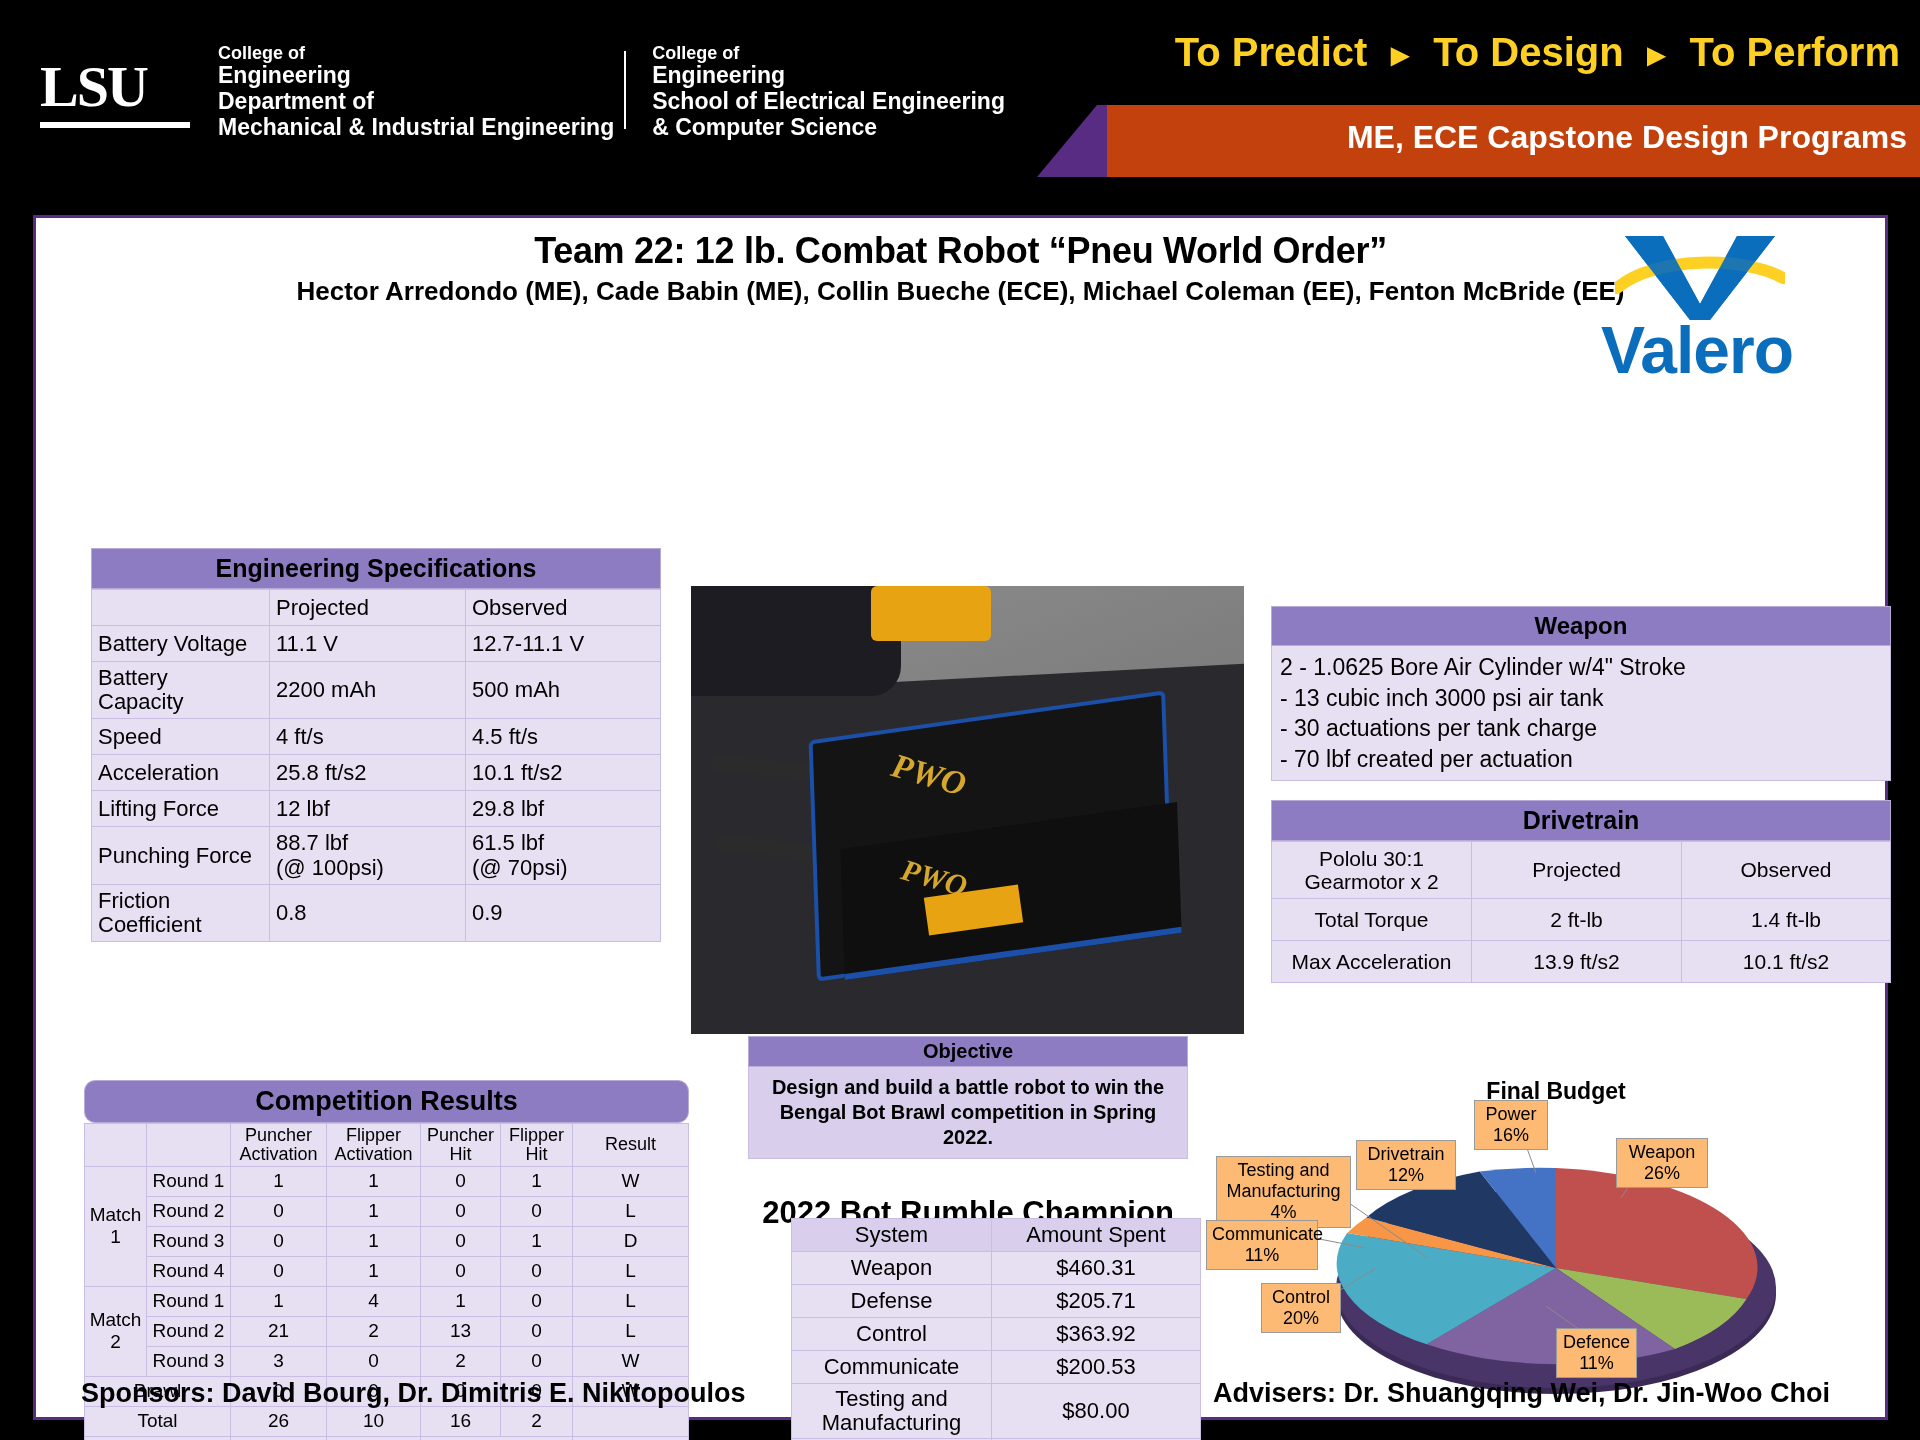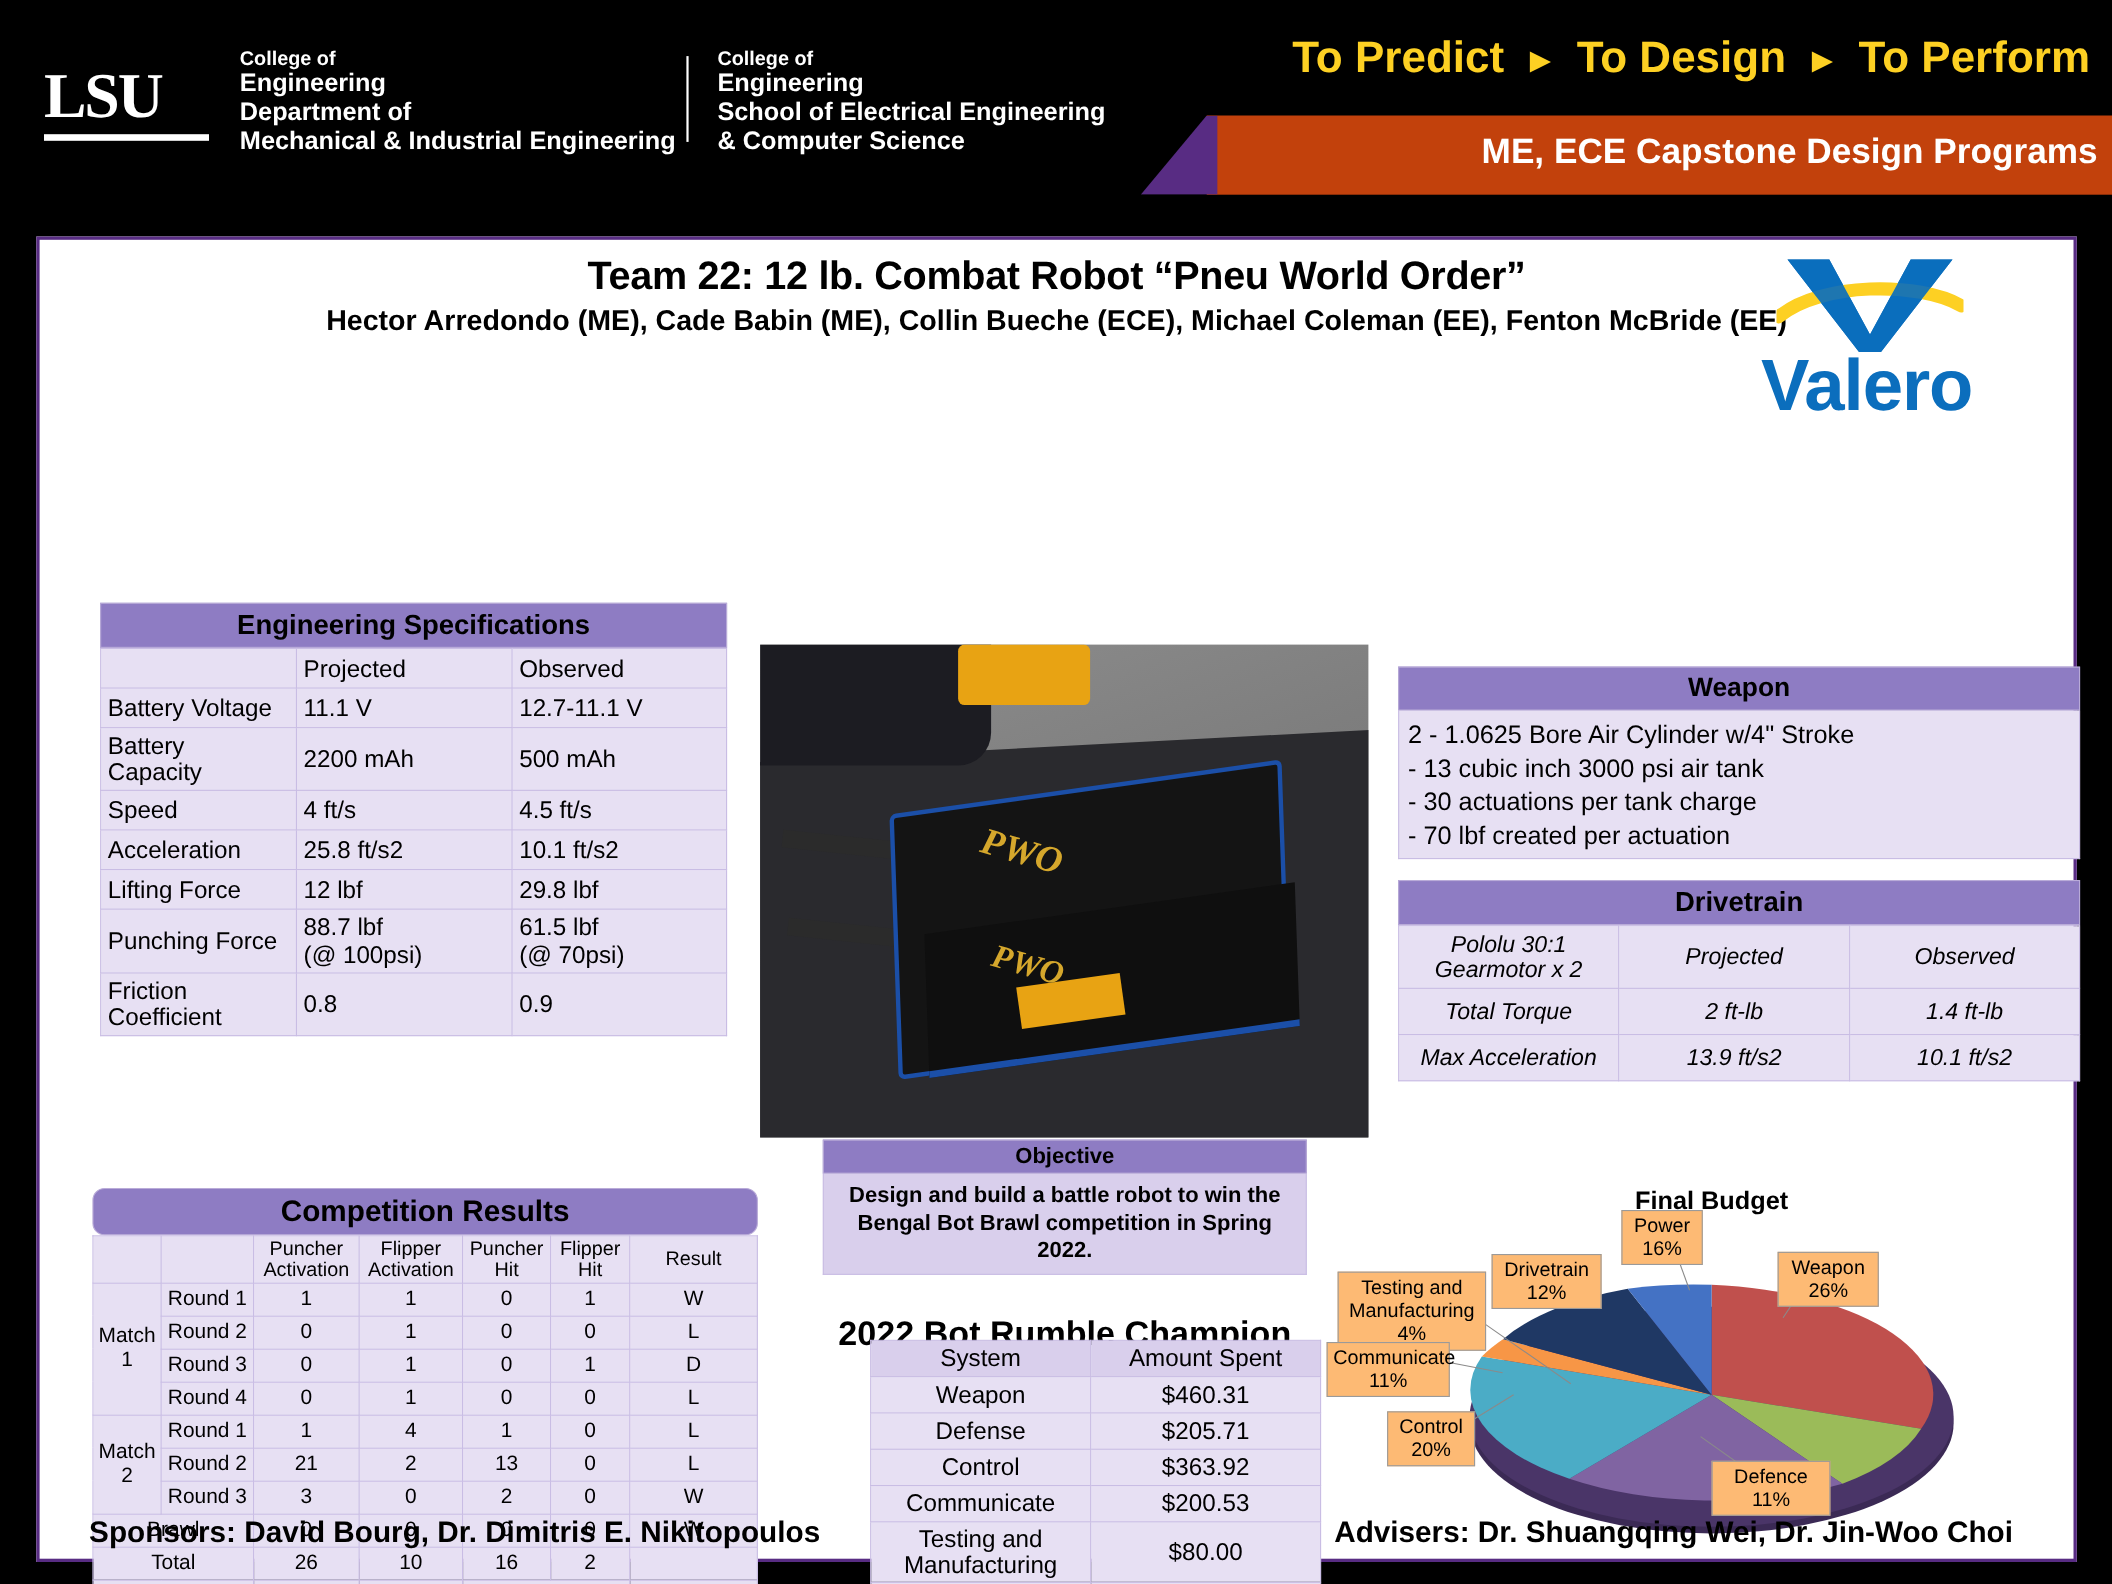--- a/index.html
+++ b/index.html
@@ -119,21 +119,21 @@
   .budget td { text-align:center; padding:3px 4px; height:32px; font-size:22px; }
 
   
   .weapon { position:absolute; left:1235px; top:388px; width:620px; }
   .weapon .tbl-title { font-size:24px; }
   .weapon .body { background:#E7E0F3; border:1px solid #c9bde4; border-top:none; padding:6px 8px; font-size:23px; line-height:1.33; }
 
   
   .drive { position:absolute; left:1235px; top:582px; width:620px; }
   .drive table { width:100%; }
-  .drive td { text-align:center; padding:5px 4px; height:42px; font-size:21px;font-style:italic; }
+  .drive td { text-align:center; padding:5px 4px; height:42px; font-size:21px; }
 
   
   .chart { position:absolute; left:1180px; top:860px; width:680px; height:330px; }
   .chart-title { position:absolute; left:0; top:0; width:680px; text-align:center; font-size:23px; font-weight:bold; color:#000; }
   .callout {
     position:absolute; background:#fdba74; border:1px solid #9a9a9a; font-size:18px;
     text-align:center; padding:3px 5px; line-height:1.18; color:#000;
   }
 
   
@@ -480,21 +480,21 @@
       <span>12%</span>
     </div>
     <div class="callout" style="left:258px; top:22px; width:74px;">
       <span>Power</span><br>
       <span>16%</span>
     </div>
     <div class="callout" style="left:400px; top:60px; width:92px;">
       <span>Weapon</span><br>
       <span>26%</span>
     </div>
-    <div class="callout" style="left:340px; top:250px; width:108px;">
+    <div class="callout" style="left:340px; top:250px; width:81px;">
       <span>Defence</span><br>
       <span>11%</span>
     </div>
     <div class="callout" style="left:45px; top:205px; width:80px;">
       <span>Control</span><br>
       <span>20%</span>
     </div>
     <div class="callout" style="left:-10px; top:142px; width:112px;">
       <span>Communicate</span><br>
       <span>11%</span>

